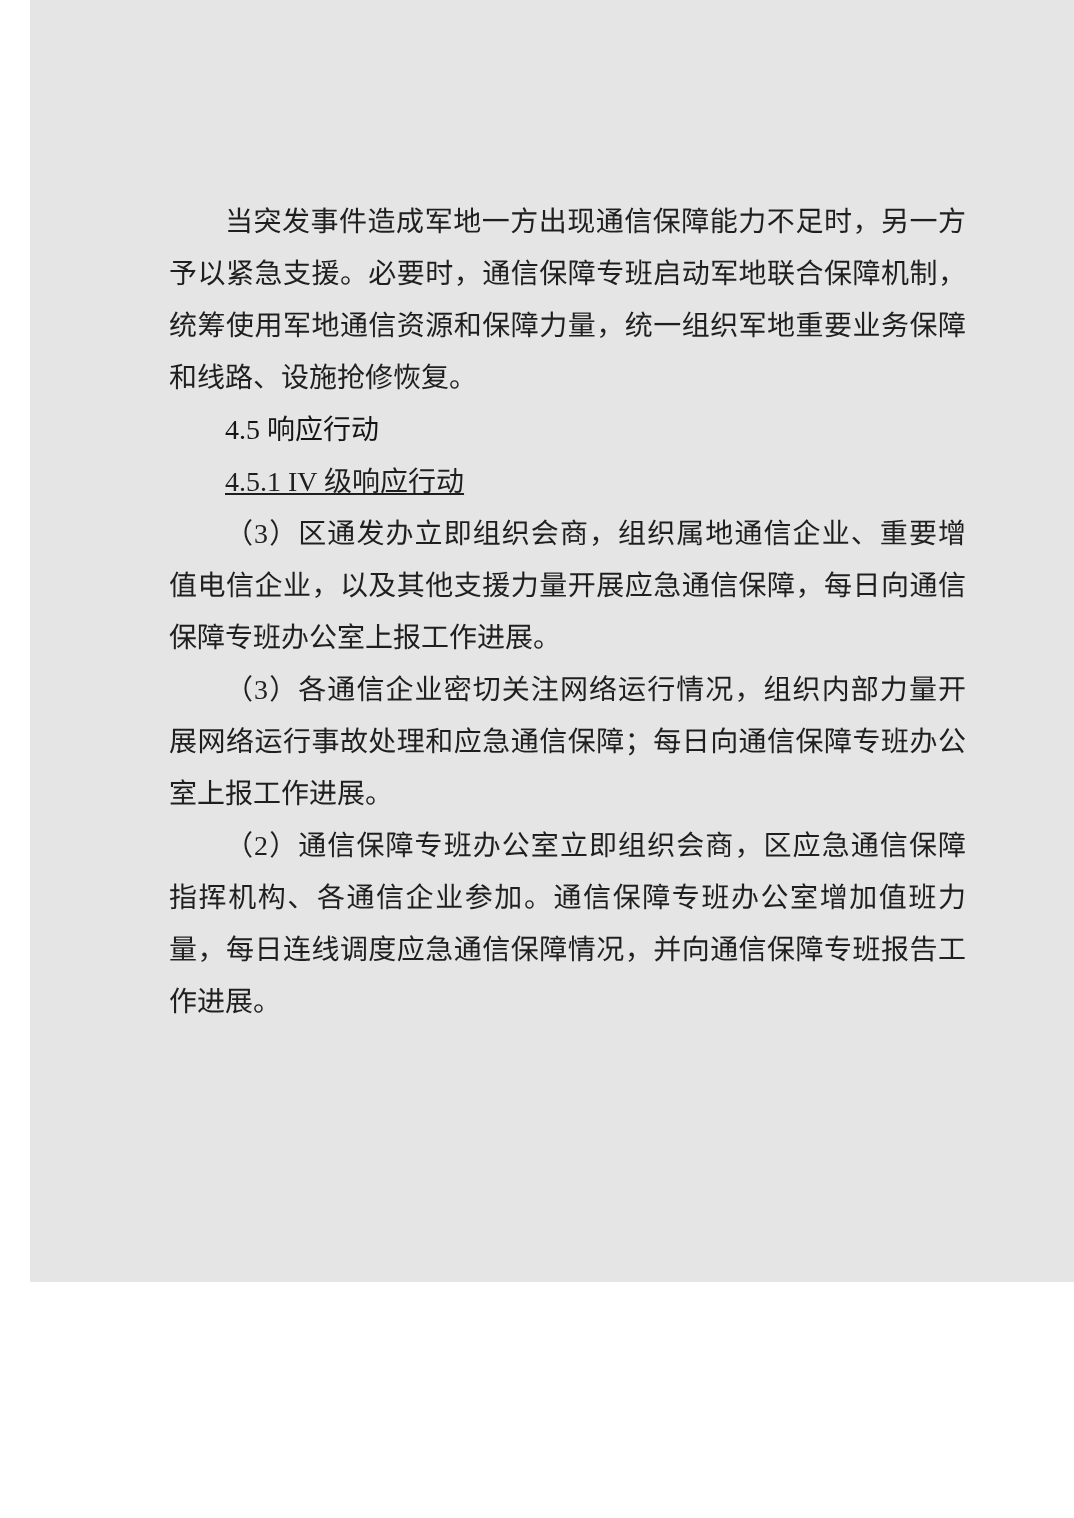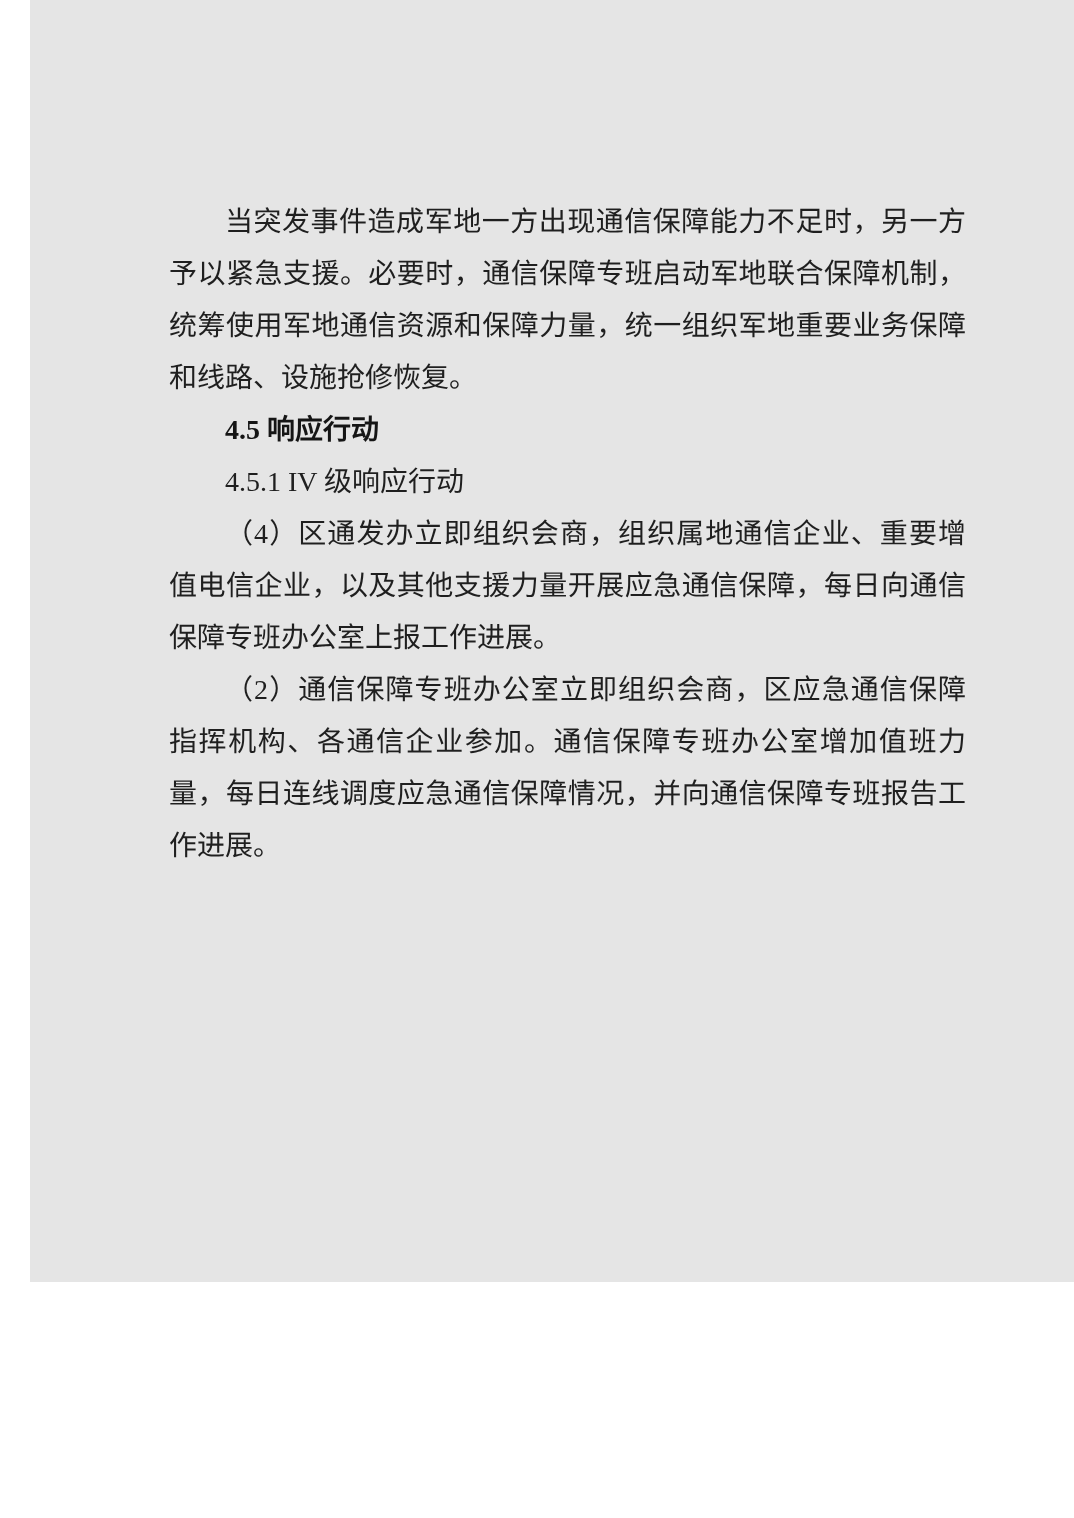--- a/index.html
+++ b/index.html
@@ -27,42 +27,44 @@
     margin: 0;
     font-size: 28px;
     line-height: 52px;
     text-align: justify;
     text-align-last: left;
     text-indent: 2em;
     font-weight: 400;
     word-break: break-all;
   }
   .heading1 {
-    font-weight: 700;
+    font-weight: 400;
     color: #151515;
   }
   .heading2 {
     font-weight: 400;
+    text-decoration: underline;
   }
   .footer {
     position: absolute;
     left: 135px;
     top: 1393px;
     font-size: 21px;
     line-height: 36px;
     color: #2a2a2a;
     letter-spacing: 3px;
     font-family: "Liberation Serif", "DejaVu Serif", serif;
   }
 </style>
 </head>
 <body>
 
 <div class="page">
   <div class="content">
     <p class="para">当突发事件造成军地一方出现通信保障能力不足时，另一方予以紧急支援。必要时，通信保障专班启动军地联合保障机制，统筹使用军地通信资源和保障力量，统一组织军地重要业务保障和线路、设施抢修恢复。</p>
     <p class="para heading1">4.5 响应行动</p>
     <p class="para heading2">4.5.1 IV 级响应行动</p>
-    <p class="para">（4）区通发办立即组织会商，组织属地通信企业、重要增值电信企业，以及其他支援力量开展应急通信保障，每日向通信保障专班办公室上报工作进展。</p>
+    <p class="para">（3）区通发办立即组织会商，组织属地通信企业、重要增值电信企业，以及其他支援力量开展应急通信保障，每日向通信保障专班办公室上报工作进展。</p>
+    <p class="para">（3）各通信企业密切关注网络运行情况，组织内部力量开展网络运行事故处理和应急通信保障；每日向通信保障专班办公室上报工作进展。</p>
     <p class="para">（2）通信保障专班办公室立即组织会商，区应急通信保障指挥机构、各通信企业参加。通信保障专班办公室增加值班力量，每日连线调度应急通信保障情况，并向通信保障专班报告工作进展。</p>
   </div>
   <div class="footer">– 20 –</div>
 </div>
 
 </body></html>

